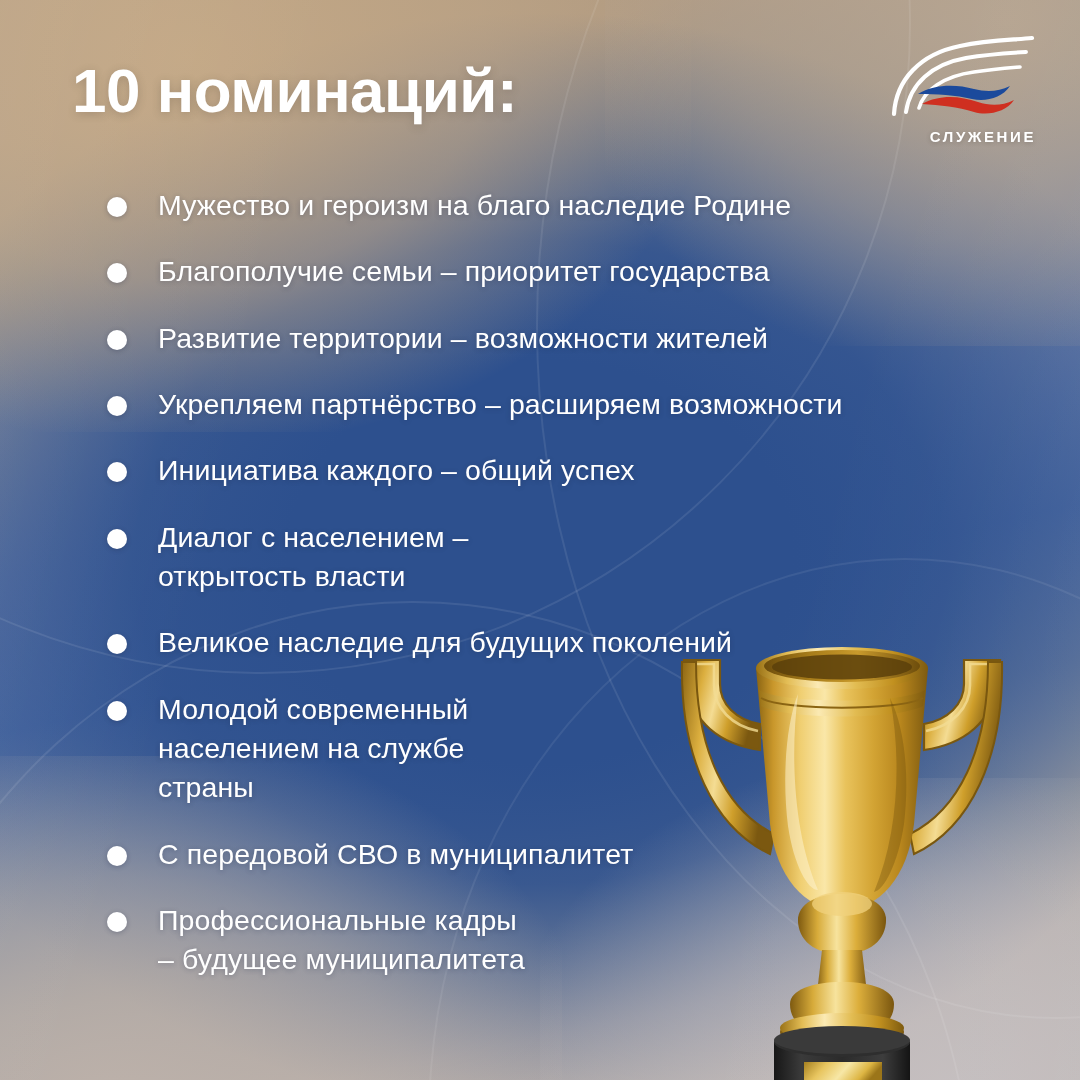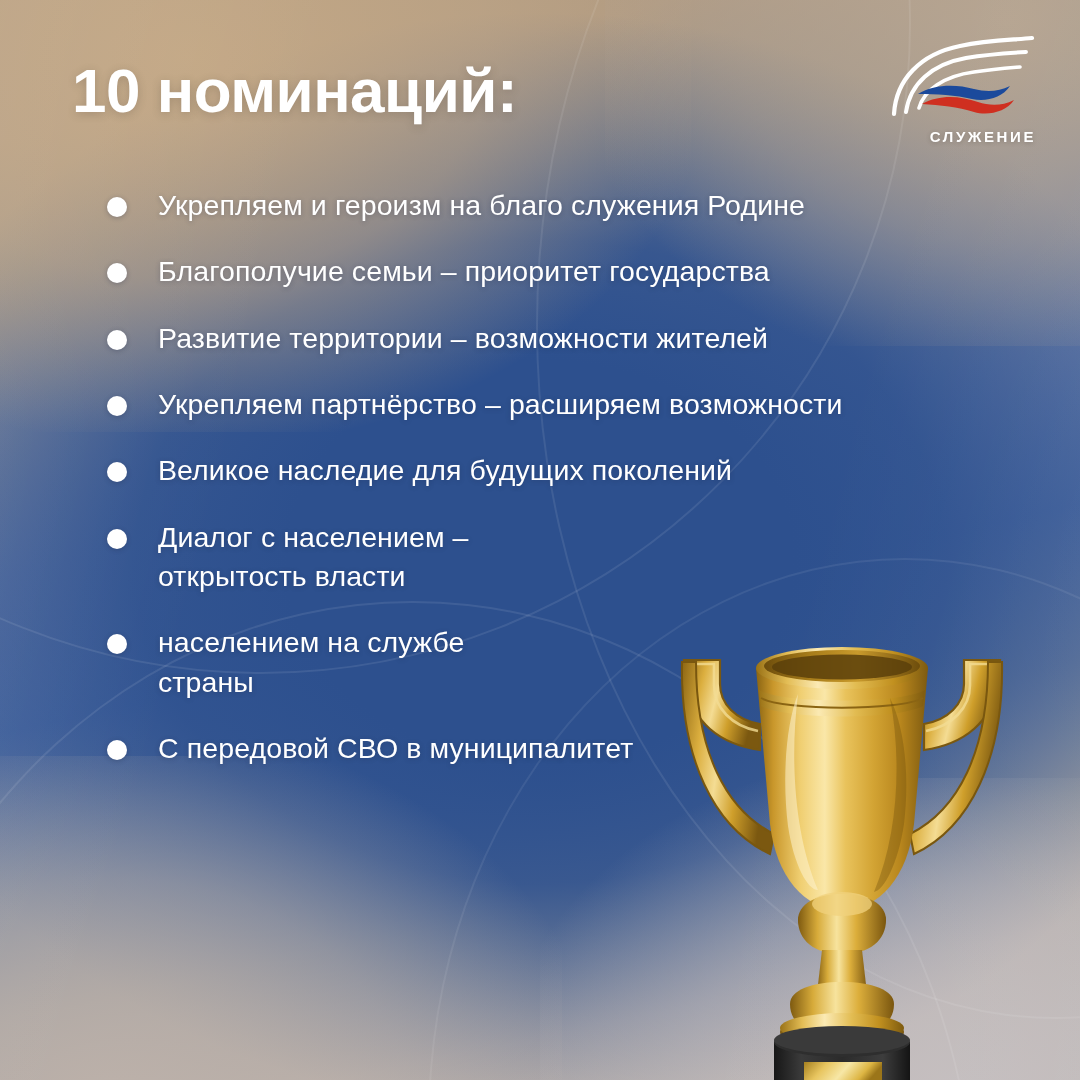--- a/index.html
+++ b/index.html
@@ -184,51 +184,61 @@
       </g>
       <path d="M32 60 C 48 50, 70 50, 88 55 C 100 58, 112 58, 124 52 C 116 64, 100 68, 86 65 C 70 61, 50 60, 32 60 Z" fill="#1b4a9c"></path>
       <path d="M36 70 C 54 60, 74 62, 92 68 C 104 72, 116 72, 128 66 C 120 78, 102 82, 88 78 C 72 73, 54 71, 36 70 Z" fill="#cf2f20"></path>
     </svg>
     <div class="logo-word">СЛУЖЕНИЕ</div>
   </div>
 
   <ul class="noms">
     <li class="nom">
       <span class="dot"></span>
-      <span class="line">Укрепляем и героизм на благо служения Родине</span>
+      <span class="line">Мужество и героизм на благо наследие Родине</span>
     </li>
     <li class="nom">
       <span class="dot"></span>
       <span class="line">Благополучие семьи – приоритет государства</span>
     </li>
     <li class="nom">
       <span class="dot"></span>
       <span class="line">Развитие территории – возможности жителей</span>
     </li>
     <li class="nom">
       <span class="dot"></span>
       <span class="line">Укрепляем партнёрство – расширяем возможности</span>
     </li>
     <li class="nom">
       <span class="dot"></span>
-      <span class="line">Великое наследие для будущих поколений</span>
+      <span class="line">Инициатива каждого – общий успех</span>
     </li>
     <li class="nom">
       <span class="dot"></span>
       <span class="line">Диалог с населением –</span>
       <span class="line">открытость власти</span>
     </li>
     <li class="nom">
       <span class="dot"></span>
+      <span class="line">Великое наследие для будущих поколений</span>
+    </li>
+    <li class="nom">
+      <span class="dot"></span>
+      <span class="line">Молодой современный</span>
       <span class="line">населением на службе</span>
       <span class="line">страны</span>
     </li>
     <li class="nom">
       <span class="dot"></span>
       <span class="line">С передовой СВО в муниципалитет</span>
+    </li>
+    <li class="nom">
+      <span class="dot"></span>
+      <span class="line">Профессиональные кадры</span>
+      <span class="line">– будущее муниципалитета</span>
     </li>
   </ul>
 
   <div class="trophy">
     <svg viewBox="0 0 440 452" aria-hidden="true">
       <defs>
         <linearGradient id="goldCup" x1="0" y1="0" x2="1" y2="0">
           <stop offset="0%" stop-color="#8a6412"></stop>
           <stop offset="10%" stop-color="#c9972b"></stop>
           <stop offset="26%" stop-color="#f0cf72"></stop>

